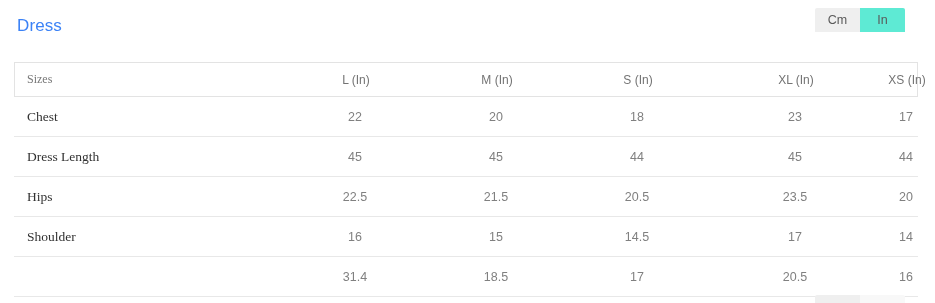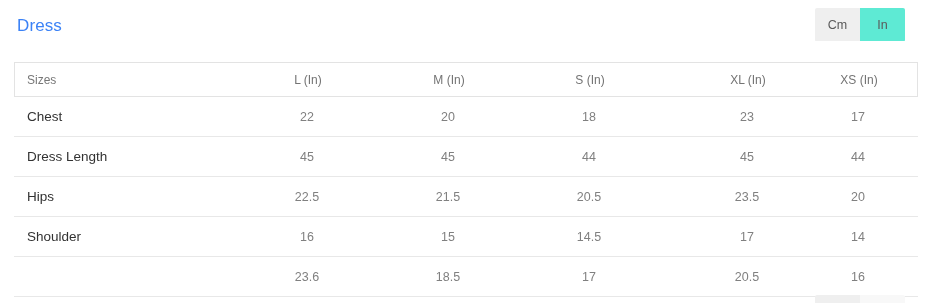--- a/index.html
+++ b/index.html
@@ -37,21 +37,21 @@
     position: absolute;
     left: 815px;
     top: 8px;
     height: 34px;
     display: flex;
     border-radius: 2px;
     overflow: hidden;
   }
   .unit-btn {
     width: 45px;
-    height: 33px;
+    height: 24px;
     display: flex;
     align-items: center;
     justify-content: center;
     font-size: 12.5px;
     color: #5a5a5a;
     border: none;
     cursor: pointer;
     font-family: "Liberation Sans", sans-serif;
     padding: 0;
   }
@@ -91,34 +91,36 @@
     top: 0;
     height: 100%;
     display: flex;
     align-items: center;
     font-size: 12.5px;
     white-space: nowrap;
   }
   .cell-label {
     left: 13px;
     justify-content: flex-start;
+    font-family: Liberation Serif, serif;
   }
   .row-head .cell-label {
     left: 12px;
     color: #777777;
     font-size: 12px;
   }
   .row-body .cell-label {
     color: #323232;
     font-size: 13.5px;
   }
   .cell-val {
     justify-content: center;
     transform: translateX(-50%);
     color: #808080;
+    margin-left: 48px;
   }
   .row-head .cell-val {
     color: #737373;
     font-size: 12px;
   }
   .row-body .cell-val {
     font-size: 12.5px;
   }
   .c0 { left: 293px; }
   .c1 { left: 434px; }
@@ -201,21 +203,21 @@
   <div class="row row-body">
     <div class="cell cell-label">Shoulder</div>
     <div class="cell cell-val c0">16</div>
     <div class="cell cell-val c1">15</div>
     <div class="cell cell-val c2">14.5</div>
     <div class="cell cell-val c3">17</div>
     <div class="cell cell-val c4">14</div>
   </div>
 
   <div class="row row-body">
-    <div class="cell cell-val c0">23.6</div>
+    <div class="cell cell-val c0">31.4</div>
     <div class="cell cell-val c1">18.5</div>
     <div class="cell cell-val c2">17</div>
     <div class="cell cell-val c3">20.5</div>
     <div class="cell cell-val c4">16</div>
   </div>
 
 </div>
 
 <div class="bottom-partial">
   <div class="part-a"></div>

